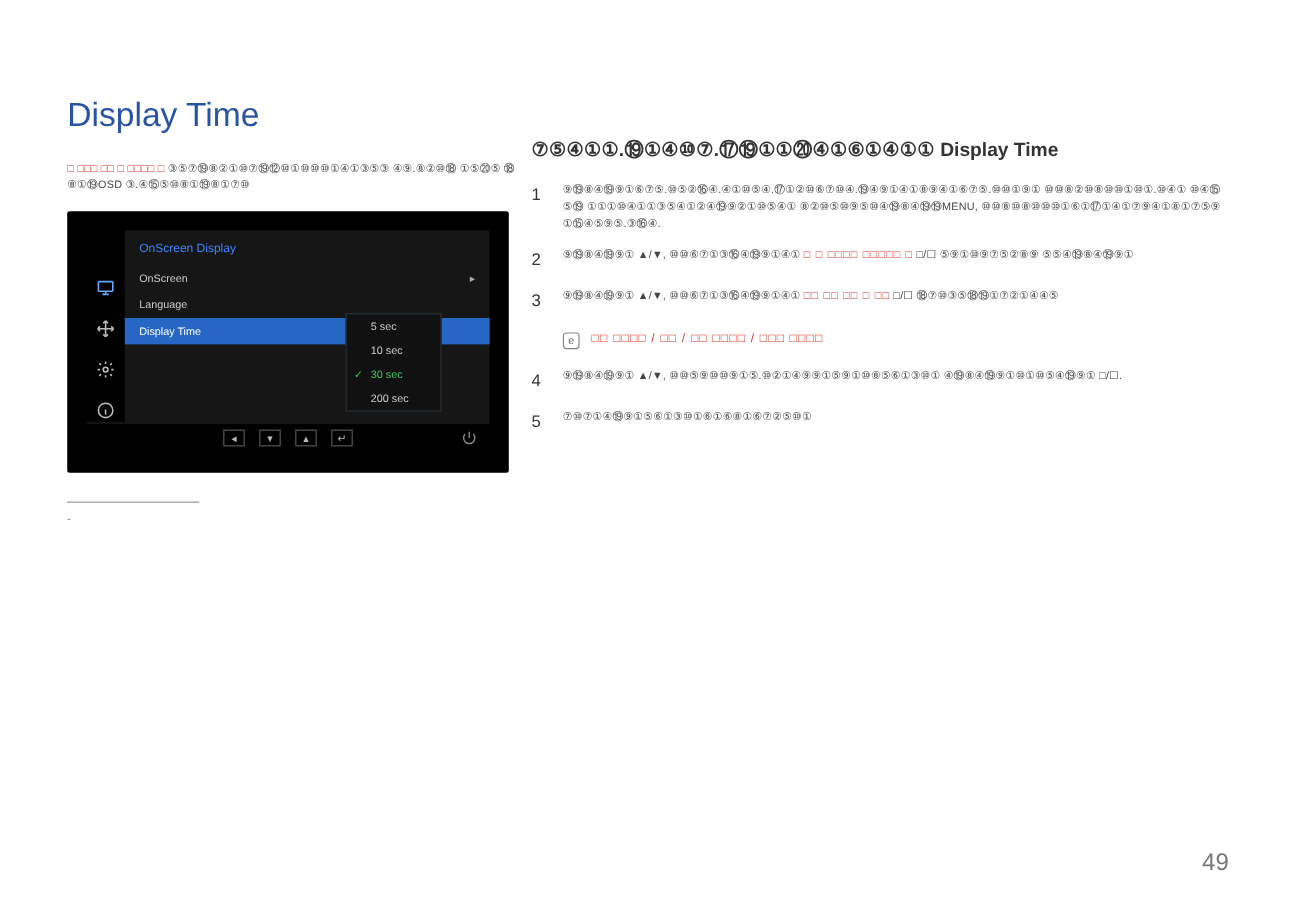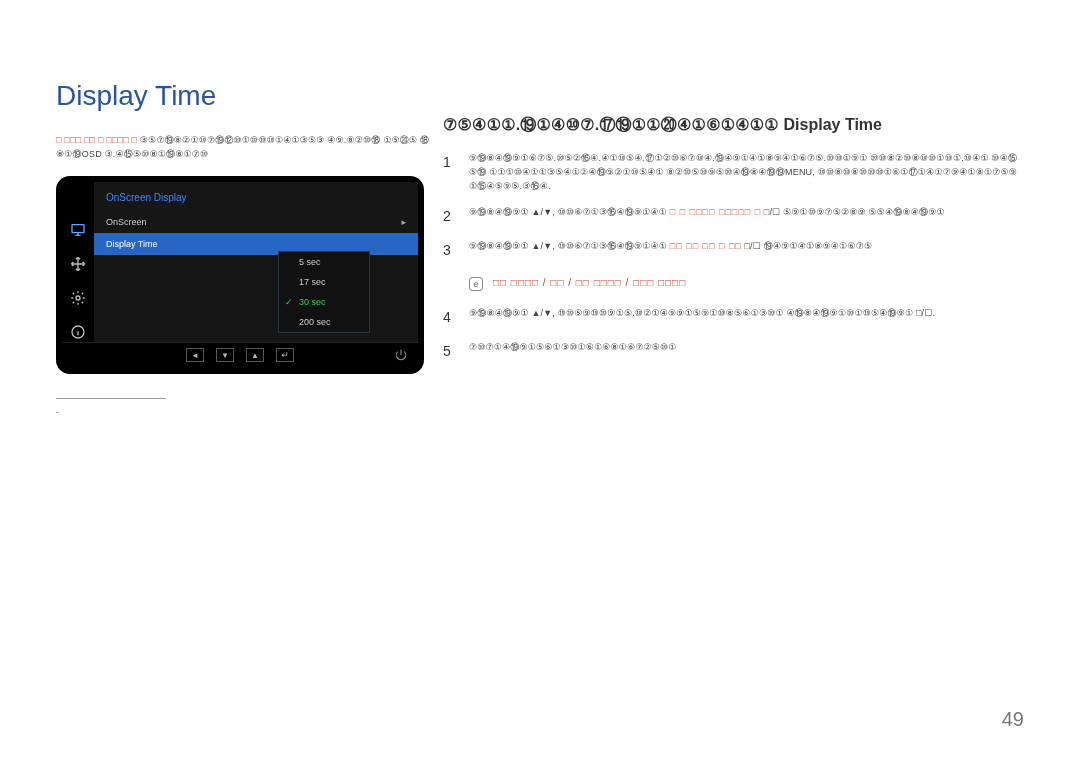--- a/index.html
+++ b/index.html
@@ -6,38 +6,38 @@
   html, body { width: 1080px; height: 763px; background: #fff; font-family: Arial, Helvetica, sans-serif; color: #333; }
   .page { width: 1080px; height: 763px; padding: 80px 56px 0 56px; position: relative; }
   .cols { display: flex; gap: 7px; }
   .left { width: 380px; flex-shrink: 0; }
   .right { flex: 1; margin-top: 35px; }
   .h1 { font-size: 28px; color: #2954a3; font-weight: 400; margin-bottom: 22px; }
   .body-text { font-size: 9px; line-height: 1.55; color: #444; }
   .garbled { letter-spacing: 0.2px; word-break: break-all; }
   .red { color: #d63a2a; }
   .osd {
-    margin-top: 14px; width: 368px; background: #000; border-radius: 14px;
-    padding: 6px; position: relative; color: #ddd; font-size: 9px;
+    margin-top: 14px; width: 368px; background: #000; border-radius: 2px;
+    padding: 16px; position: relative; color: #ddd; font-size: 9px;
   }
   .osd-inner { display: flex; }
   .osd-side { width: 32px; background: #000; display: flex; flex-direction: column; align-items: center; padding-top: 38px; gap: 14px; }
   .side-icon { width: 20px; height: 20px; display:flex; align-items:center; justify-content:center; color:#bbb; }
   .side-icon svg { width: 16px; height: 16px; }
   .side-icon.active { color:#64a7ff; }
   .osd-main { flex: 1; background: #161616; }
   .osd-title { color:#3e87ff; font-size:10px; padding: 10px 12px 8px 12px; }
   .osd-list { position: relative; }
   .osd-row { display:flex; align-items:center; height:22px; padding: 0 12px; color:#ccc; }
   .osd-row .lbl { flex:1; }
   .osd-row .val { color:#aaa; font-size:9px; }
   .osd-row.sel { background:#2766c4; color:#fff; }
   .osd-row.sel .lbl { color:#fff; }
   .sub-popup {
-    position:absolute; left:184px; top:40px; width:92px; background:#111;
+    position:absolute; left:184px; top:40px; width:80px; background:#111;
     border:1px solid #29333a; z-index:3;
   }
   .sub-popup .opt { height:20px; display:flex; align-items:center; padding-left:20px; color:#ccc; font-size:9px; position:relative; }
   .sub-popup .opt.sel { color:#3ec963; }
   .sub-popup .opt.sel::before { content:"✓"; position:absolute; left:6px; color:#3ec963; }
   .osd-desc {
     position:absolute; right:4px; top:4px; width:96px; padding:8px 8px; font-size:8px;
     line-height:1.4; color:#aaa; z-index:2;
     background: linear-gradient(to right, rgba(0,0,0,0) 0%, rgba(0,0,0,0.4) 20%);
   }
@@ -101,27 +101,31 @@
                 </svg>
             </span>
           </div>
           <div class="osd-main">
             <div class="osd-title">OnScreen Display</div>
             <div class="osd-list">
               <div class="osd-row">
                 <span class="lbl">OnScreen</span>
                 <span class="val">▸</span>
               </div>
+              <div class="osd-row">
+                <span class="lbl">Language</span>
+                <span class="val"></span>
+              </div>
               <div class="osd-row sel">
                 <span class="lbl">Display Time</span>
                 <span class="val"></span>
               </div>
               <div class="sub-popup">
                 <div class="opt">5 sec</div>
-                <div class="opt">17 sec</div>
+                <div class="opt">10 sec</div>
                 <div class="opt sel">30 sec</div>
                 <div class="opt">200 sec</div>
               </div>
             </div>
             <div style="height:26px;"></div>
           </div>
         </div>
         <div class="osd-nav">
           <div class="nav-group">
             <span class="nav-btn">◂</span>
@@ -161,21 +165,21 @@
             <span>⑨⑲⑧④⑲⑨① ▲/▼, ⑩⑩⑥⑦①③⑯④⑲⑨①④①</span>
             <span class="red-run">□ □ □□□□ □□□□□ □</span>
             <span> □/☐ ⑤⑨①⑩⑨⑦⑤②⑧⑨ ⑤⑤④⑲⑧④⑲⑨①</span>
           </span>
         </div>
         <div class="step">
           <span class="num">3</span>
           <span class="step-body garbled">
             <span>⑨⑲⑧④⑲⑨① ▲/▼, ⑩⑩⑥⑦①③⑯④⑲⑨①④①</span>
             <span class="red-run">□□ □□ □□ □ □□</span>
-            <span> □/☐ ⑲④⑨①④①⑧⑨④①⑥⑦⑤</span>
+            <span> □/☐ ⑱⑦⑩③⑤⑱⑲①⑦②①④④⑤</span>
           </span>
         </div>
         <div class="info-row">
           <span class="info-ic">e</span>
           <span class="red red-run" style="letter-spacing:1px;">□□ □□□□ / □□ / □□ □□□□ / □□□ □□□□</span>
         </div>
         <div class="step">
           <span class="num">4</span>
           <span class="step-body garbled">⑨⑲⑧④⑲⑨① ▲/▼, ⑩⑩⑤⑨⑩⑩⑨①⑤.⑩②①④⑨⑨①⑤⑨①⑩⑧⑤⑥①③⑩① ④⑲⑧④⑲⑨①⑩①⑩⑤④⑲⑨① □/☐.</span>
         </div>

